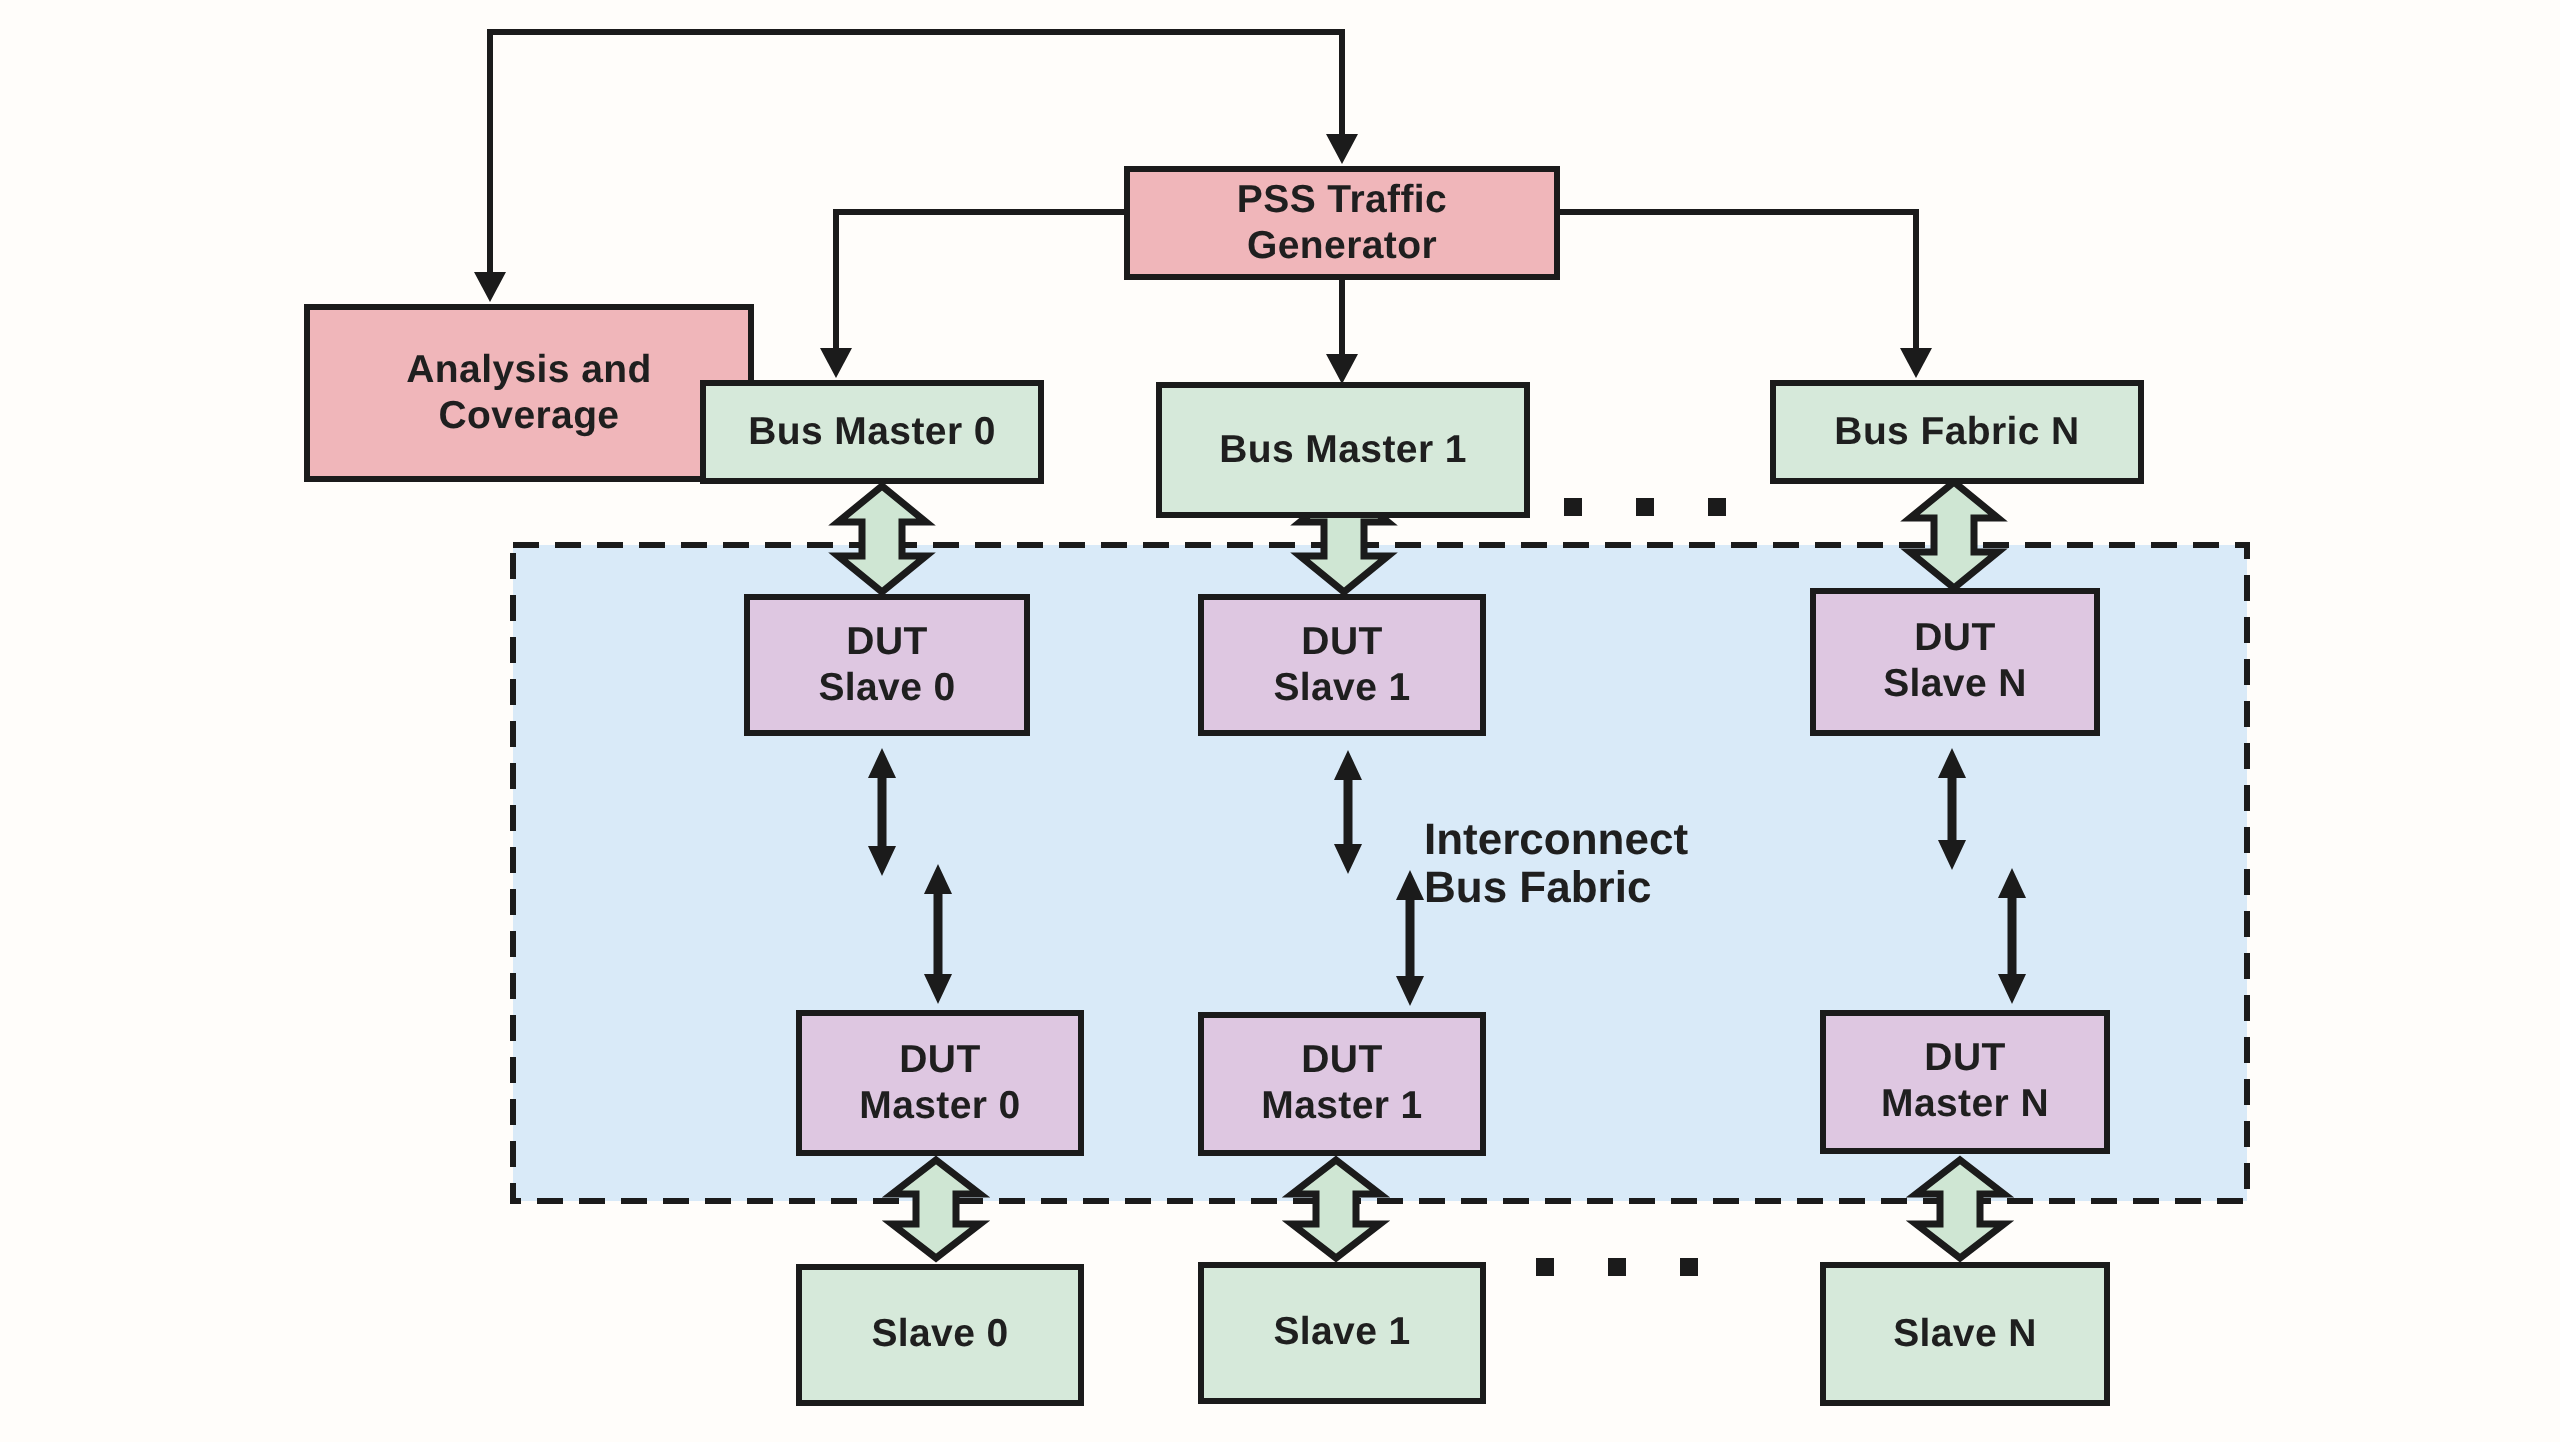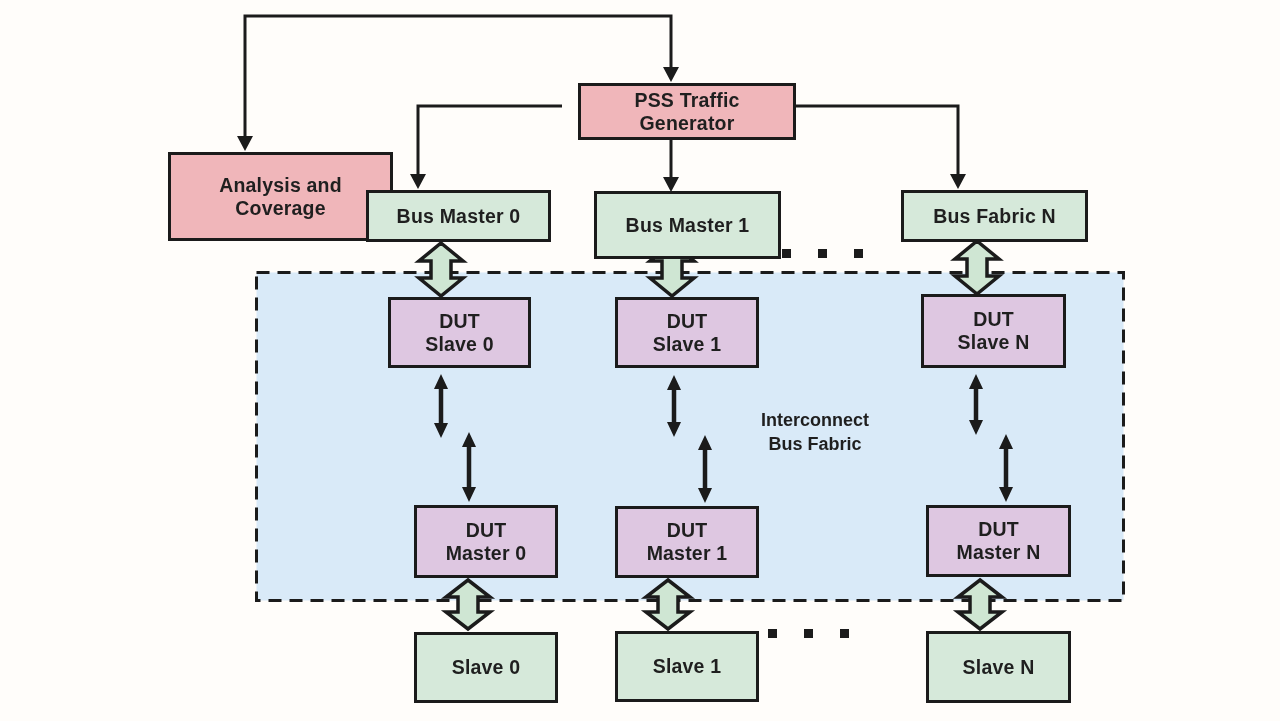--- a/index.html
+++ b/index.html
@@ -16,30 +16,30 @@
   .canvas{
     position:relative;width:1280px;height:721px;overflow:hidden;
     background:var(--background);
     font-family:"Liberation Sans",sans-serif;
   }
   .layer{position:absolute;left:0;top:0;width:1280px;height:721px}
   .node{
     position:absolute;box-sizing:border-box;
     border:3px solid var(--line);
     display:flex;align-items:center;justify-content:center;
-    text-align:center;font-weight:bold;color:var(--text);margin-left:16px;
+    text-align:center;font-weight:bold;color:var(--text);
   }
   .node .lbl{white-space:pre-line;line-height:23px;font-size:19.5px;letter-spacing:.2px}
   .pink{background:var(--pink)}
   .green{background:var(--green)}
   .purple{background:var(--purple)}
   .fabric-label{
     position:absolute;left:712px;top:408px;width:206px;
-    text-align:center;font-weight:bold;color:var(--text);
-    font-size:18px;line-height:24px;white-space:pre-line;
+    font-weight:bold;color:var(--text);
+    font-size:22px;line-height:24px;white-space:pre-line;
   }
   .fabric-rect{fill:var(--fabric-blue);stroke:var(--line);stroke-width:3;stroke-dasharray:13 8}
   .connector{stroke:var(--line);stroke-width:3;fill:none}
   .arrowhead{fill:var(--line);stroke:none}
   .big-arrow{fill:var(--arrow-green);stroke:var(--line);stroke-width:3.5;stroke-linejoin:miter}
   .thin-arrow line{stroke:var(--line);stroke-width:4.5}
   .thin-arrow polygon{fill:var(--line)}
   .dot{fill:var(--line)}
 </style>
 </head>
@@ -131,21 +131,21 @@
   <div class="node pink" style="left:152px;top:152px;width:225px;height:89px">
     <span class="lbl">Analysis and
 Coverage</span>
   </div>
 
   <div class="node pink" style="left:562px;top:83px;width:218px;height:57px">
     <span class="lbl">PSS Traffic
 Generator</span>
   </div>
 
-  <div class="node green" style="left:350px;top:190px;width:185px;height:52px">
+  <div class="node green" style="left:350px;top:190px;width:172px;height:52px">
     <span class="lbl">Bus Master 0</span>
   </div>
 
   <div class="node green" style="left:578px;top:191px;width:187px;height:68px">
     <span class="lbl">Bus Master 1</span>
   </div>
 
   <div class="node green" style="left:885px;top:190px;width:187px;height:52px">
     <span class="lbl">Bus Fabric N</span>
   </div>

